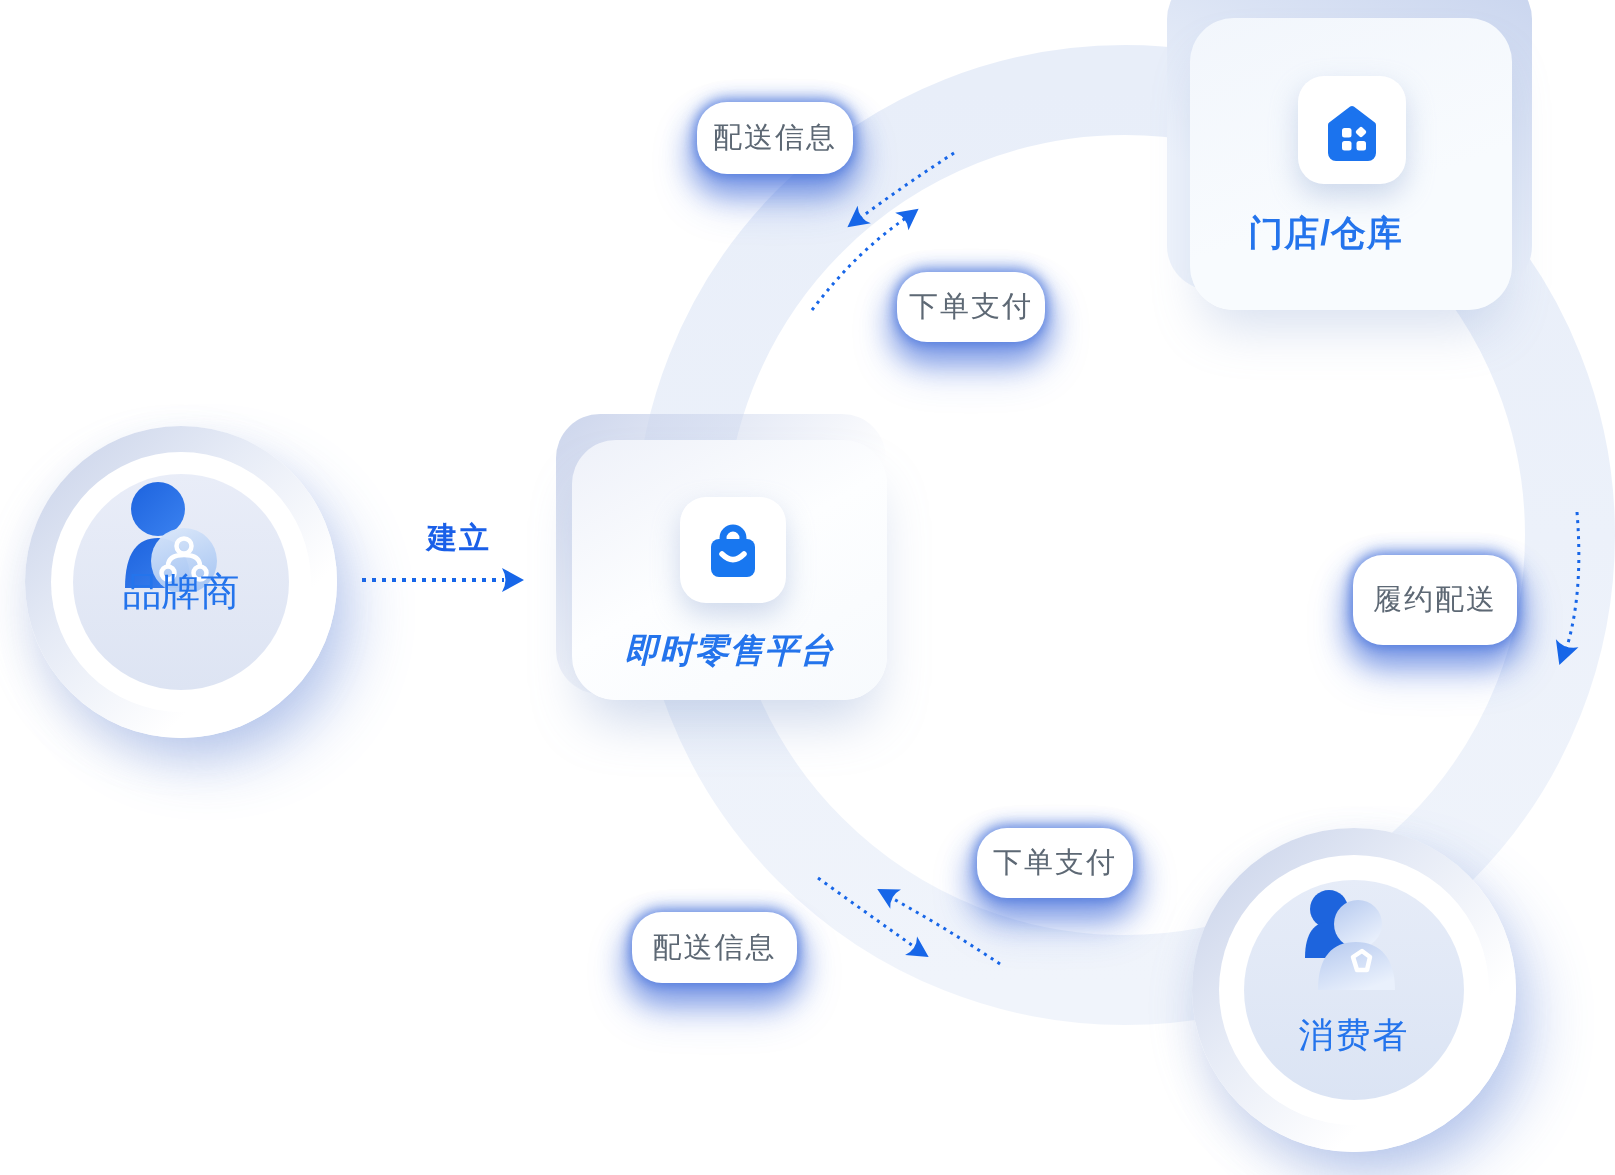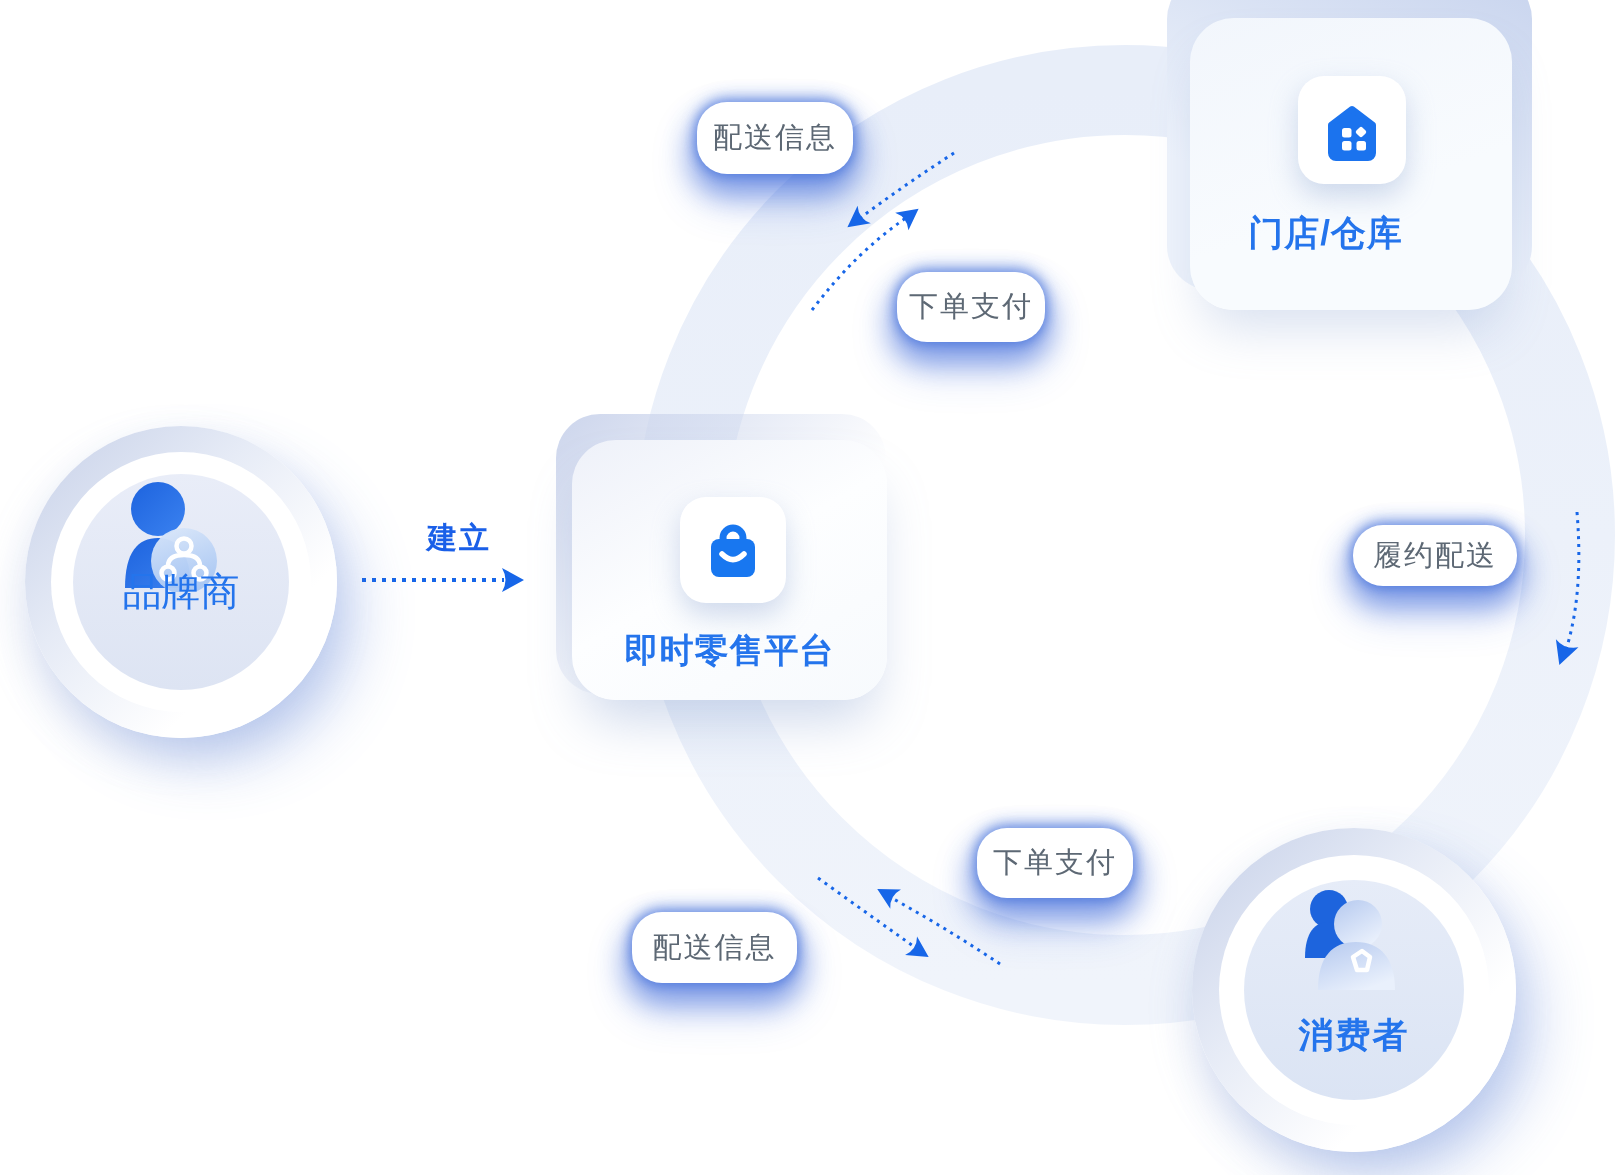--- a/index.html
+++ b/index.html
@@ -38,23 +38,23 @@
   .circle-outer{position:absolute;border-radius:50%;z-index:2;
     background:linear-gradient(135deg,#c6d0e8 0%,#e6ebf6 38%,#ffffff 72%);
     box-shadow:26px 30px 60px -8px rgba(70,115,215,.32), -4px 18px 40px rgba(140,160,205,.22);}
   .circle-ring{position:absolute;border-radius:50%;background:#ffffff;}
   .circle-inner{position:absolute;border-radius:50%;
     background:linear-gradient(180deg,#e9edf8 0%,#dde4f3 100%);}
 
   
   .node-label{position:absolute;z-index:4;text-align:center;color:#2474ec;}
   .lbl-brand{left:25px;top:572px;width:312px;font-size:39px;font-weight:500;line-height:39px;}
-  .lbl-platform{left:572px;top:628px;width:315px;font-size:34px;font-weight:700;letter-spacing:1px;}
+  .lbl-platform{left:572px;top:628px;width:315px;font-size:34px;font-weight:700;letter-spacing:1px;font-style:italic;}
   .lbl-store{left:1190px;top:210px;width:271px;font-size:35px;font-weight:600;letter-spacing:1px;}
-  .lbl-consumer{left:1192px;top:1012px;width:324px;font-size:35px;font-weight:700;letter-spacing:2px;}
+  .lbl-consumer{left:1192px;top:1012px;width:324px;font-size:35px;font-weight:400;letter-spacing:2px;}
   .establish-label{position:absolute;left:404px;top:518px;width:110px;z-index:5;
     text-align:center;color:#1a5fe8;font-weight:700;font-size:30px;letter-spacing:2px;}
 
   .icon-wrap{position:absolute;z-index:4;display:block;}
 </style>
 </head>
 <body>
 
 <div class="stage">
 
@@ -163,21 +163,21 @@
     <path d="M65,67 L73,73 L70,86 L60,86 L56,73 Z" fill="none" stroke="#ffffff" stroke-width="4.5" stroke-linejoin="round"></path>
   </svg>
   <div class="node-label lbl-consumer">消费者</div>
 
   <div class="pill" style="left:697px;top:102px;width:156px;height:72px">
     <span>配送信息</span>
   </div>
   <div class="pill" style="left:897px;top:272px;width:148px;height:70px">
     <span>下单支付</span>
   </div>
-  <div class="pill" style="left:1353px;top:525px;width:164px;height:61px">
+  <div class="pill" style="left:1353px;top:555px;width:164px;height:90px">
     <span>履约配送</span>
   </div>
   <div class="pill" style="left:977px;top:828px;width:156px;height:70px">
     <span>下单支付</span>
   </div>
   <div class="pill" style="left:632px;top:912px;width:165px;height:71px">
     <span>配送信息</span>
   </div>
 
 </div>

